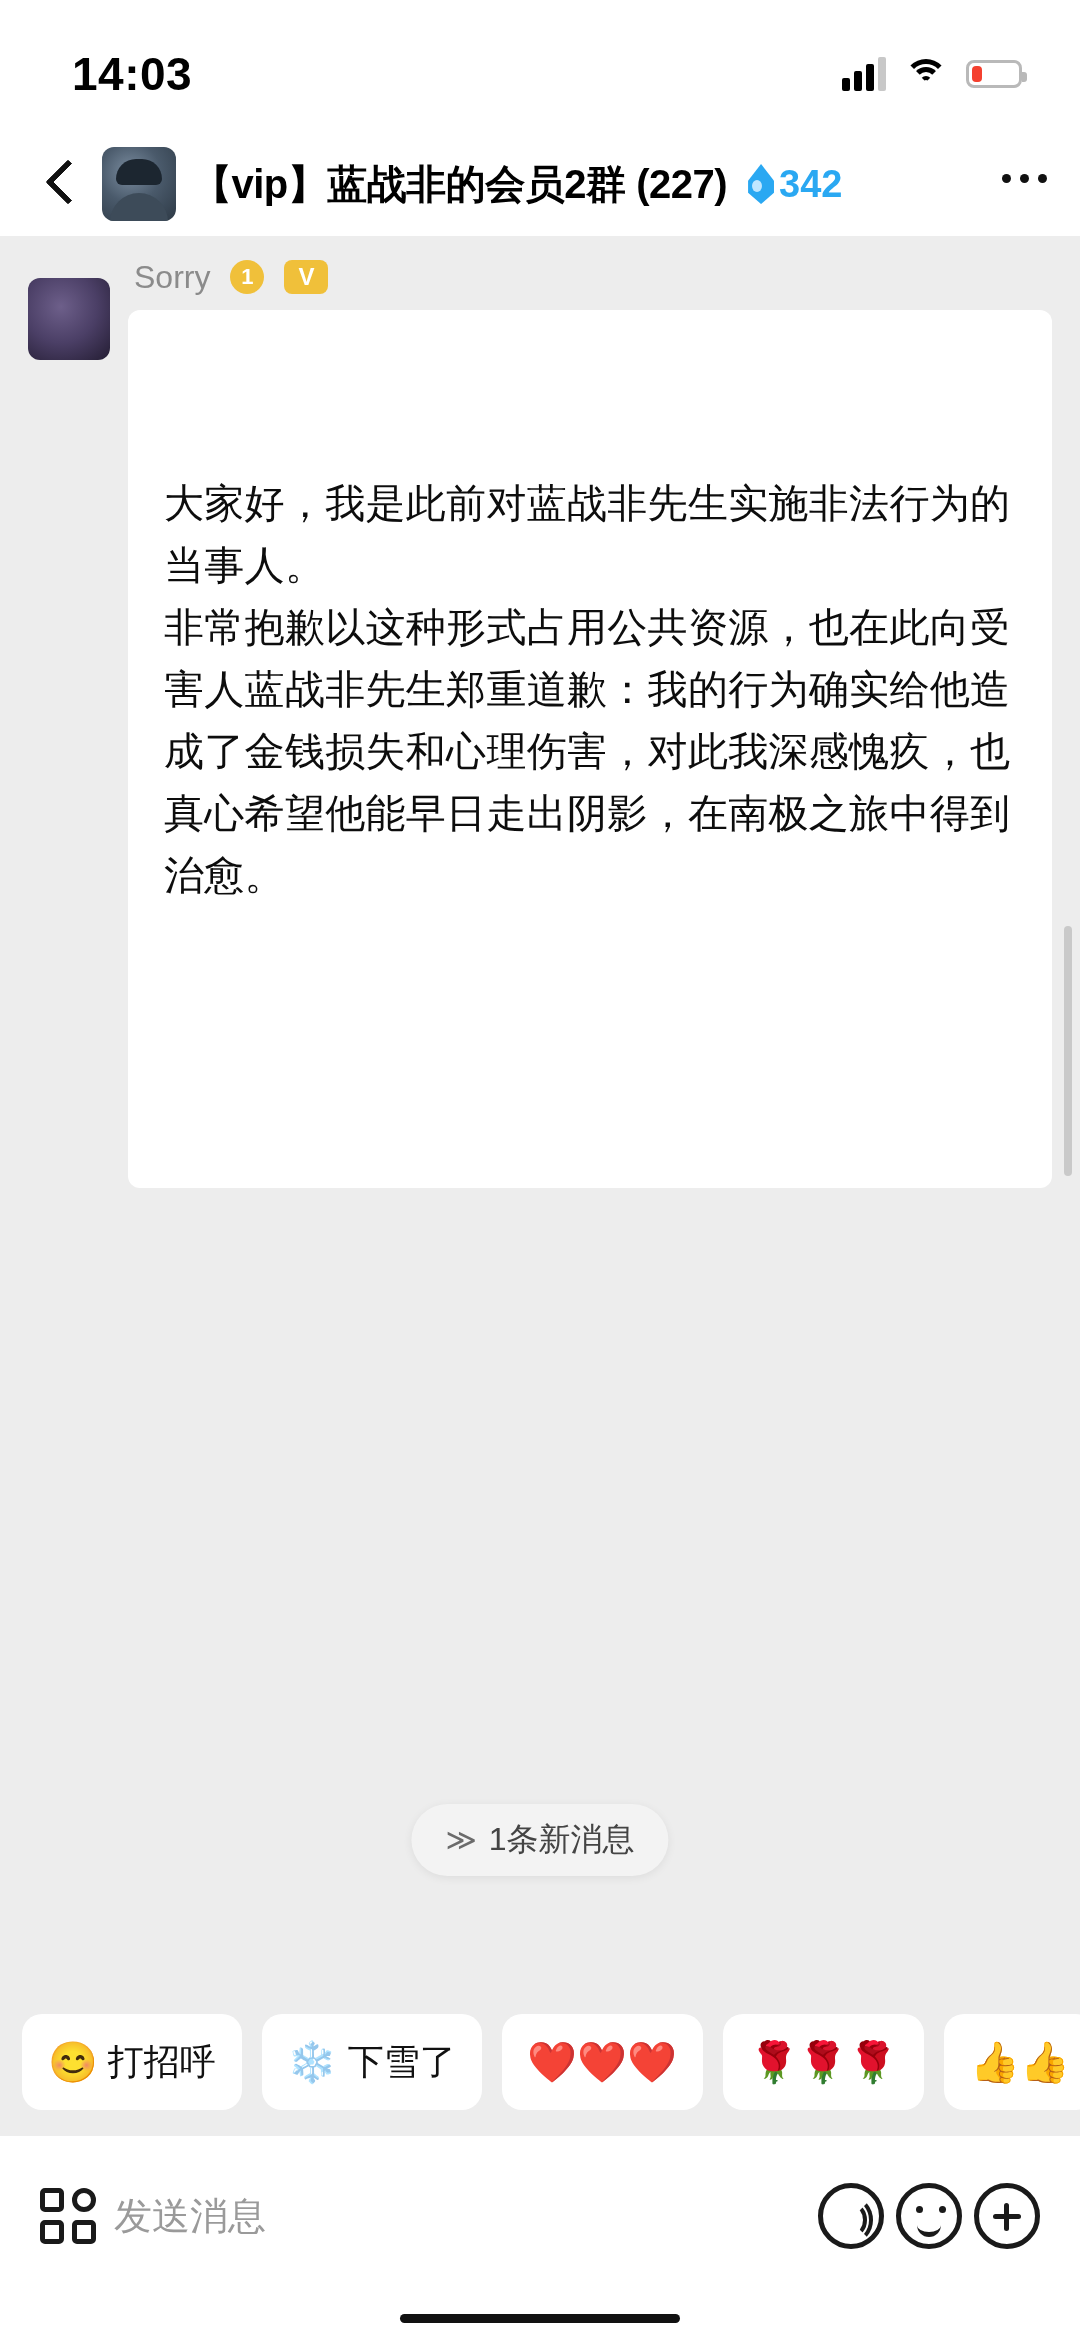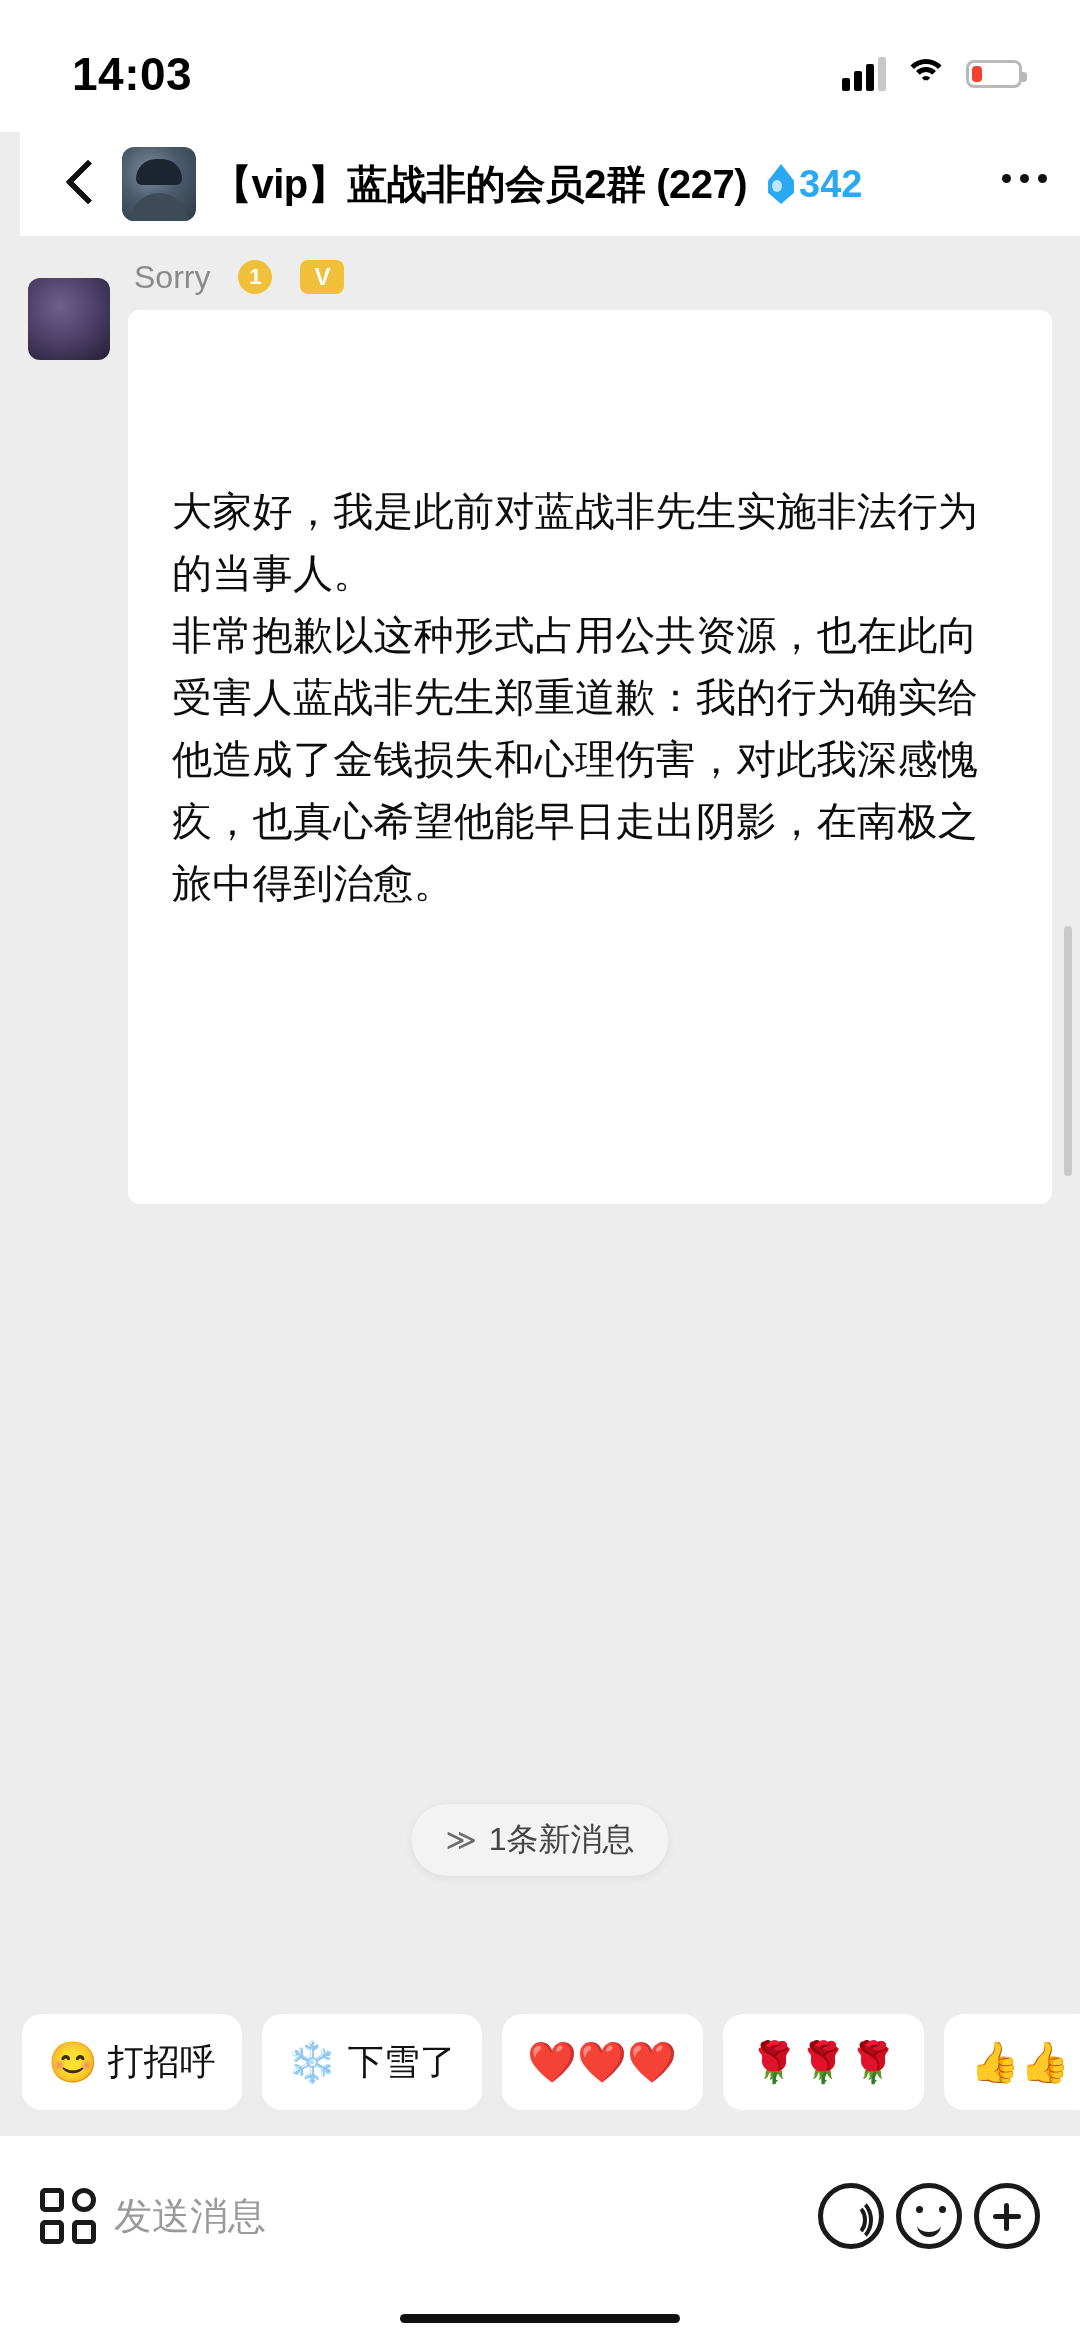--- a/index.html
+++ b/index.html
@@ -95,21 +95,20 @@
   }
 
   
   .navbar {
     height: 104px;
     background: #ffffff;
     display: flex;
     align-items: center;
     padding: 0 33px 0 40px;
     flex: 0 0 auto;
-    margin-left: 20px;
   }
   .nav-back {
     width: 48px; height: 60px;
     position: relative;
     flex: 0 0 auto;
     margin-right: 14px;
   }
   .nav-back:before {
     content:"";
     position:absolute;
@@ -192,21 +191,21 @@
     width: 82px; height: 82px;
     border-radius: 12px;
     flex: 0 0 auto;
     margin-top: 24px;
     background: radial-gradient(circle at 40% 35%, #6d5f8a 0%, #4b3f66 50%, #241d33 100%);
   }
   .msg-body { flex: 1 1 auto; padding-left: 18px; min-width: 0; }
   .msg-head {
     display: flex;
     align-items: center;
-    gap: 28px;
+    gap: 20px;
     height: 46px;
     padding-left: 6px;
   }
   .sender-name { font-size: 32px; color: #8b8b8b; }
   .badge-lv {
     width: 34px; height: 34px;
     border-radius: 50%;
     background: #f0c03a;
     color: #fff;
     font-size: 22px;
@@ -228,21 +227,21 @@
     border-radius: 12px;
     padding: 30px 28px 26px 28px;
     font-size: 40px;
     line-height: 62px;
     color: #0d0d0d;
     letter-spacing: 0.3px;
     white-space: pre-wrap;
     max-height: 1160px;
     overflow: hidden;
   }
-  .bubble p { margin: 16px; }
+  .bubble p { margin: 8px; }
   .bubble p.gap { margin-top: 46px; }
 
   
   .scrollbar {
     position: absolute;
     right: 8px;
     top: 690px;
     width: 8px;
     height: 250px;
     border-radius: 4px;

